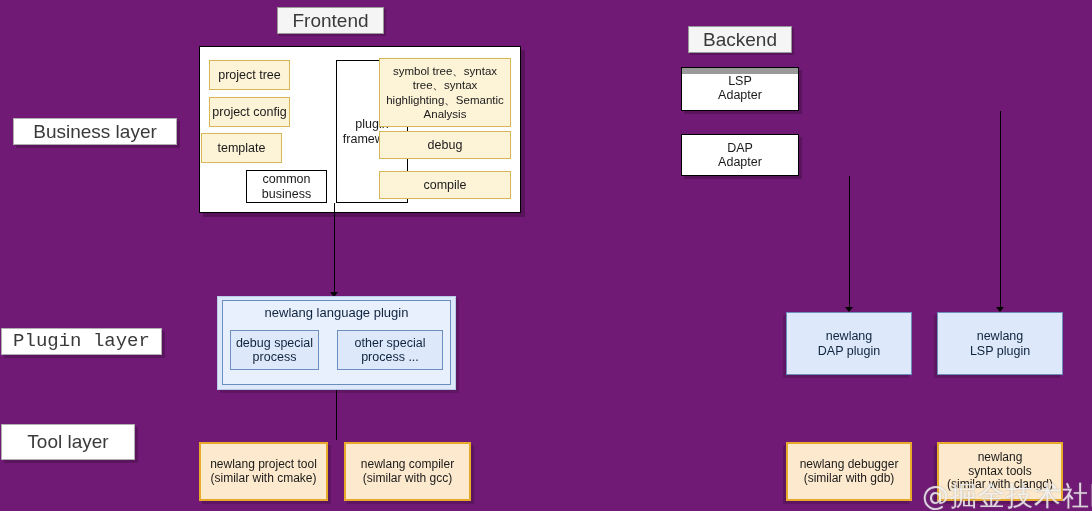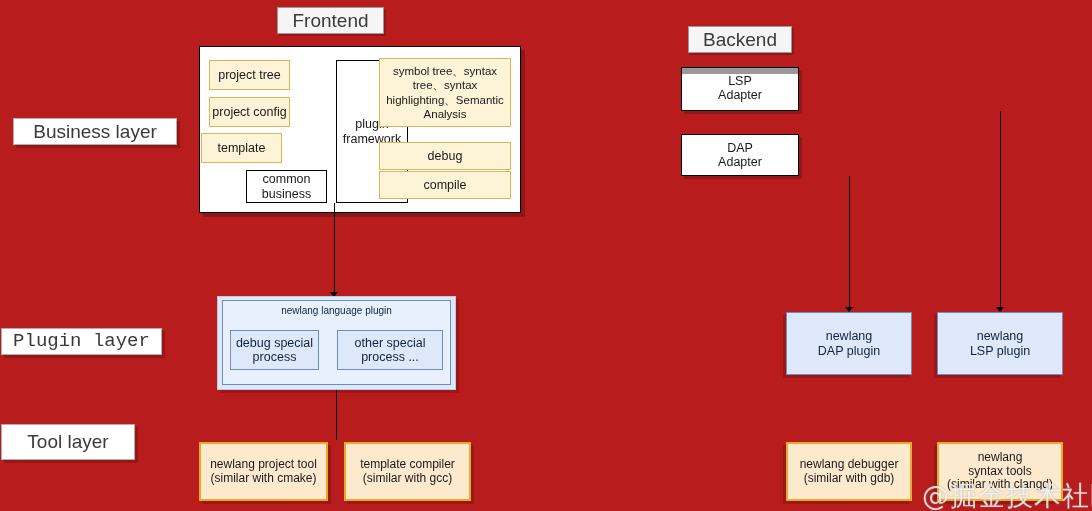--- a/index.html
+++ b/index.html
@@ -8,21 +8,21 @@
     background: #ffffff;
   }
   body {
     font-family: "Liberation Sans", sans-serif;
     color: #000000;
   }
   #canvas {
     position: relative;
     width: 1092px;
     height: 511px;
-    background: #b91c1c;
+    background: #701a75;
     overflow: hidden;
   }
   .abs { position: absolute; box-sizing: border-box; }
 
   
   .box {
     display: flex;
     align-items: center;
     justify-content: center;
     text-align: center;
@@ -151,21 +151,21 @@
   <div class="abs box yellow" style="left:201px; top:133px; width:81px; height:30px;">template</div>
 
   <div class="abs box plainwhite" style="left:209px; top:170px; width:81px; height:33px;">common
 business</div>
 
   <div class="abs box plainwhite" style="left:299px; top:60px; width:72px; height:143px;">plugin
 framework</div>
 
   <div class="abs box yellow" style="left:379px; top:58px; width:132px; height:69px; font-size:11.5px; line-height:1.25; padding:0 3px;">symbol tree、syntax tree、syntax highlighting、Semantic Analysis</div>
 
-  <div class="abs box yellow" style="left:379px; top:142px; width:132px; height:28px;">debug</div>
+  <div class="abs box yellow" style="left:379px; top:131px; width:132px; height:28px;">debug</div>
 
   <div class="abs box yellow" style="left:379px; top:171px; width:132px; height:28px;">compile</div>
 
   <div class="abs adapter" style="left:681px; top:67px; width:118px; height:44px; flex-direction:column; padding:0;">
     <div class="adapter-topbar" style="width:100%;"></div>
     <div class="box" style="flex:1; width:100%;">LSP
 Adapter</div>
   </div>
 
   <div class="abs box adapter" style="left:681px; top:134px; width:118px; height:42px;">DAP
@@ -176,41 +176,41 @@
 
   <div class="abs vline" style="left:849px; top:176px; width:1px; height:133px;"></div>
   <div class="abs arrow-down" style="left:845px; top:307px;"></div>
 
   <div class="abs vline" style="left:1000px; top:111px; width:1px; height:198px;"></div>
   <div class="abs arrow-down" style="left:996px; top:307px;"></div>
 
   <div class="abs blue-outer" style="left:217px; top:296px; width:239px; height:94px;"></div>
 
   <div class="abs blue-inner-wrap" style="left:222px; top:300px; width:229px; height:85px;">
-    <div style="text-align:center; font-size:10px; color:#10243e; padding-top:4px;">newlang language plugin</div>
+    <div style="text-align:center; font-size:13px; color:#10243e; padding-top:4px;">newlang language plugin</div>
   </div>
 
   <div class="abs box blue" style="left:230px; top:330px; width:89px; height:40px;">debug special
 process</div>
 
   <div class="abs box blue" style="left:337px; top:330px; width:106px; height:40px;">other special
 process ...</div>
 
   <div class="abs box blue" style="left:786px; top:312px; width:126px; height:63px; box-shadow:-3px 3px 0 rgba(0,0,0,0.16);">newlang
 DAP plugin</div>
 
   <div class="abs box blue" style="left:937px; top:312px; width:126px; height:63px; box-shadow:-3px 3px 0 rgba(0,0,0,0.16);">newlang
 LSP plugin</div>
 
   <div class="abs vline" style="left:336px; top:390px; width:1px; height:50px;"></div>
 
   <div class="abs box orange" style="left:199px; top:442px; width:129px; height:59px;">newlang project tool
 (similar with cmake)</div>
 
-  <div class="abs box orange" style="left:344px; top:442px; width:127px; height:59px;">template compiler
+  <div class="abs box orange" style="left:344px; top:442px; width:127px; height:59px;">newlang compiler
 (similar with gcc)</div>
 
   <div class="abs box orange" style="left:786px; top:442px; width:126px; height:59px; box-shadow:-3px 3px 0 rgba(0,0,0,0.17);">newlang debugger
 (similar with gdb)</div>
 
   <div class="abs box orange" style="left:937px; top:442px; width:126px; height:59px; box-shadow:-3px 3px 0 rgba(0,0,0,0.17);">newlang
 syntax tools
 (similar with clangd)</div>
 
   <div class="abs" id="watermark" style="left:922px; top:478px;">@掘金技术社区</div>

